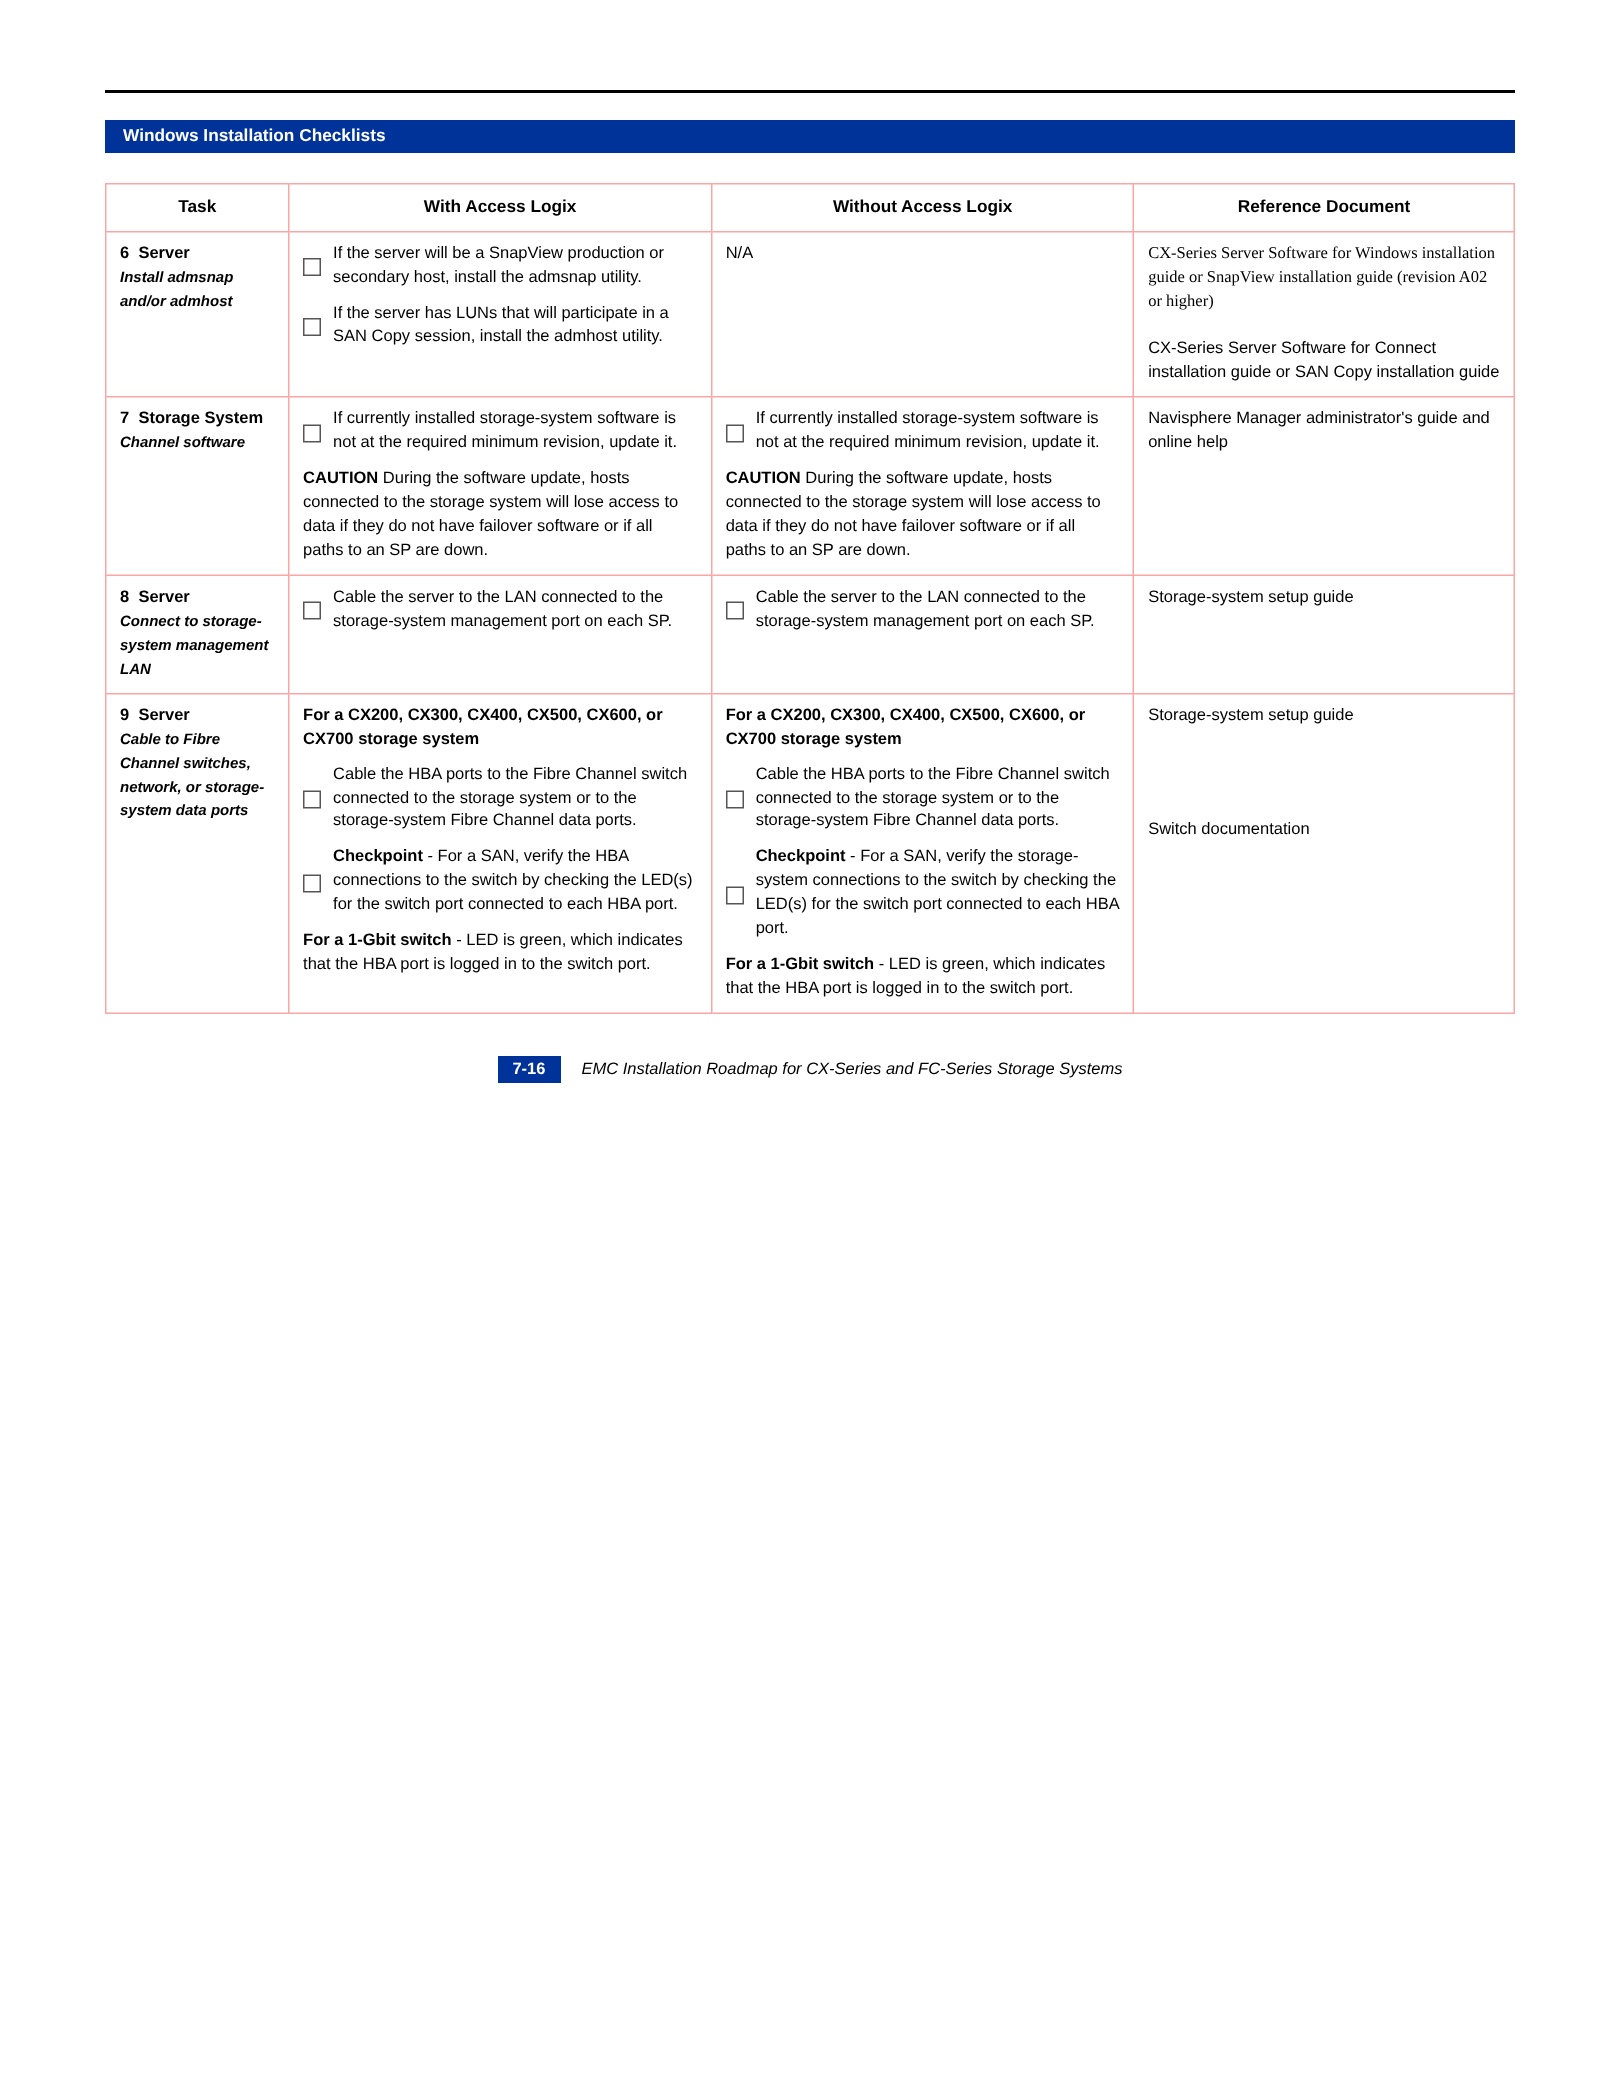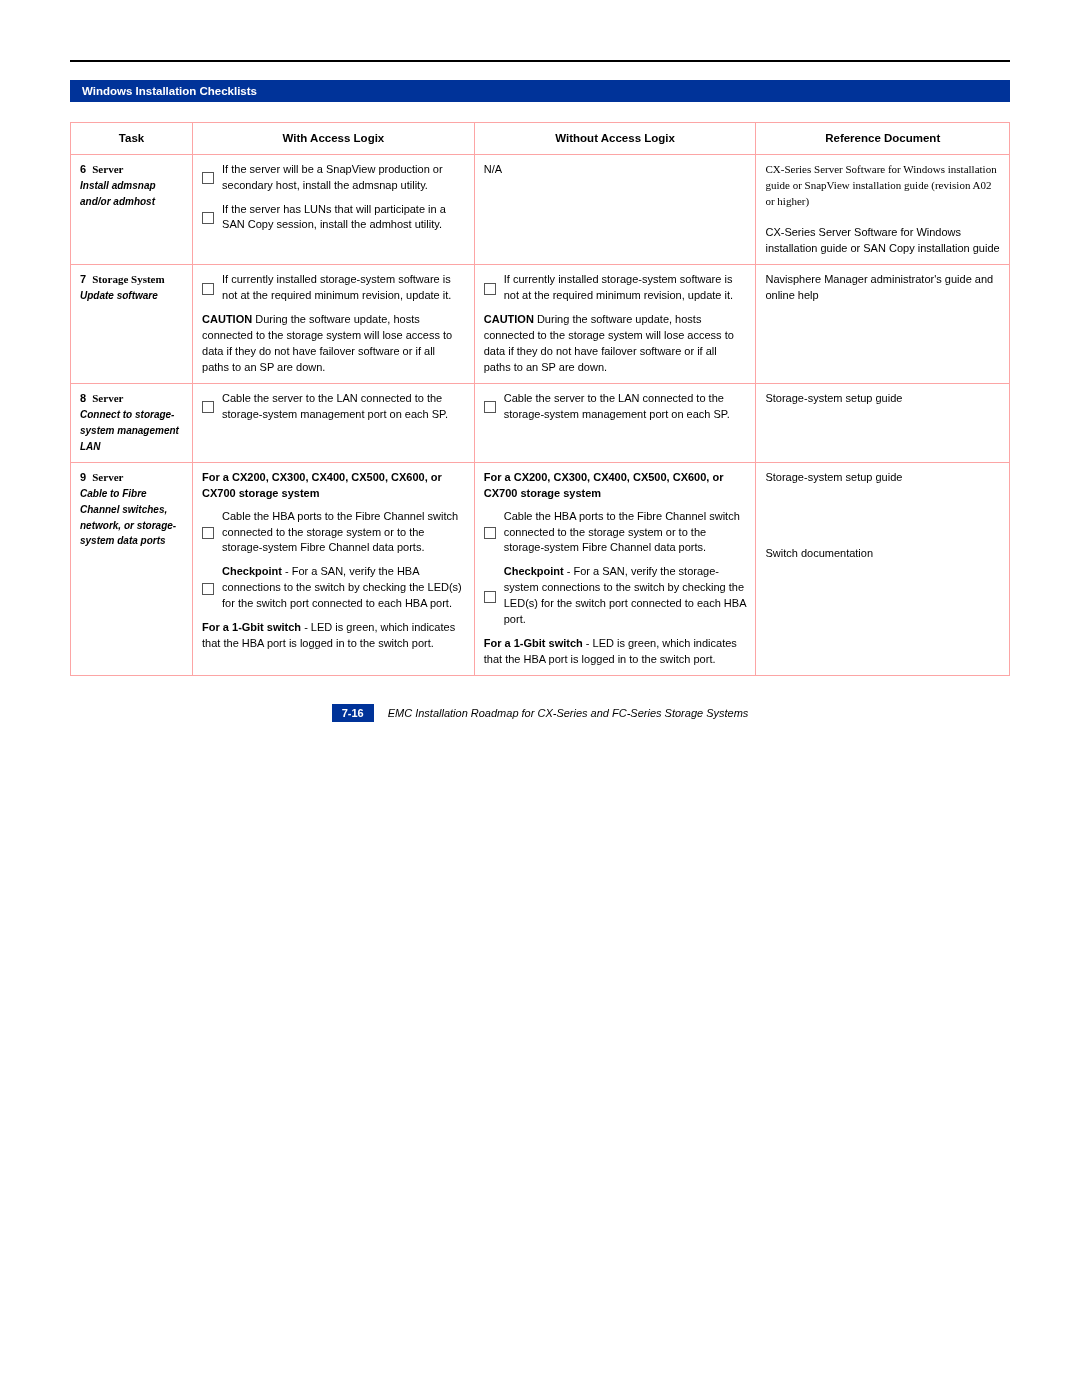--- a/index.html
+++ b/index.html
@@ -56,21 +56,20 @@
     .col-without { width: 30%; }
     .col-ref { width: 27%; }
 
     .task-num {
       font-weight: bold;
       font-size: 11px;
     }
     .task-title {
       font-weight: bold;
       font-size: 11px;
-      font-family: Liberation Serif, serif;
     }
     .task-subtitle {
       font-style: italic;
       font-weight: bold;
       font-size: 10px;
     }
     .checkbox-item {
       display: flex;
       align-items: center;
       margin-bottom: 8px;
@@ -145,29 +144,29 @@
           </div>
         </td>
         <td>
           <span class="na-text">N/A</span>
         </td>
         <td>
           <div style="margin-bottom:16px;font-family:Liberation Serif, serif;">
             <span>CX-Series Server Software for Windows installation guide or SnapView installation guide (revision A02 or higher)</span>
           </div>
           <div>
-            <span>CX-Series Server Software for Windows installation guide or SAN Copy installation guide</span>
+            <span>CX-Series Server Software for Connect installation guide or SAN Copy installation guide</span>
           </div>
         </td>
       </tr>
 
       <tr>
         <td>
           <span class="task-num">7</span>&nbsp;&nbsp;<span class="task-title">Storage System</span><br>
-          <span class="task-subtitle">Update software</span>
+          <span class="task-subtitle">Channel software</span>
         </td>
         <td>
           <div class="checkbox-item">
             <span class="cb"></span>
             <span class="cb-text">If currently installed storage-system software is not at the required minimum revision, update it.</span>
           </div>
           <div style="margin-top:6px;">
             <span class="caution-bold">CAUTION</span><span> During the software update, hosts connected to the storage system will lose access to data if they do not have failover software or if all paths to an SP are down.</span>
           </div>
         </td>

